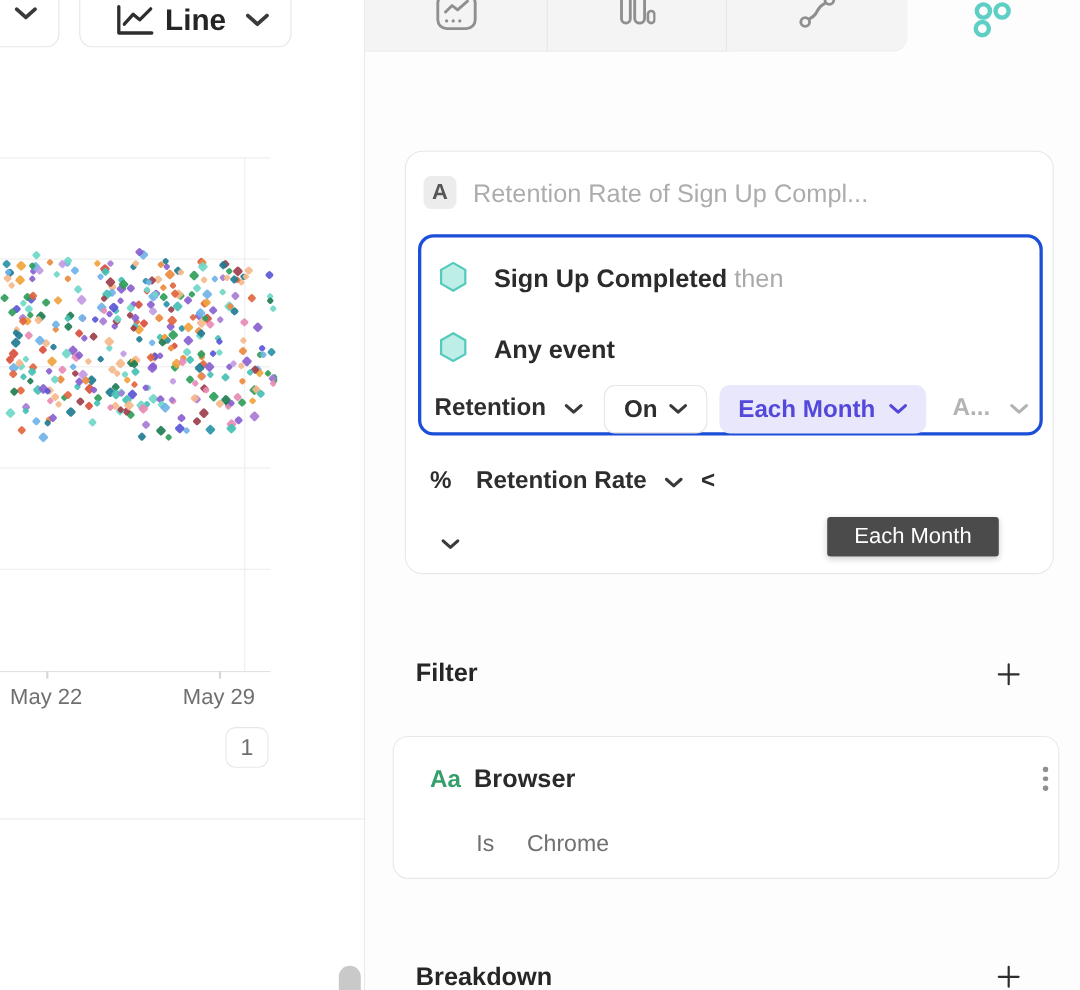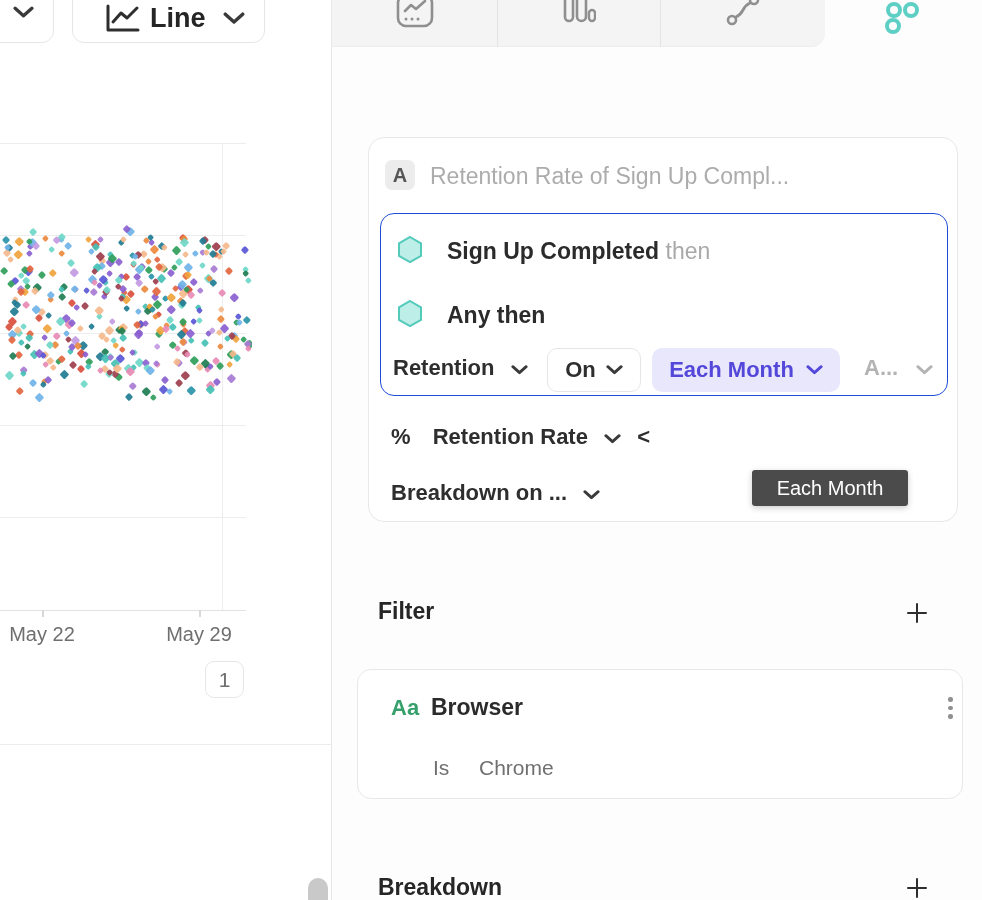--- a/index.html
+++ b/index.html
@@ -30,21 +30,21 @@
   .right-panel{position:absolute;left:332px;top:0;width:650px;height:900px;background:#fdfdfd;}
   .tabbar{position:absolute;left:0;top:0;width:650px;height:48px;}
   .tab{position:absolute;top:0;height:47px;background:#f4f4f4;border-right:1px solid #e4e4e4;
        box-sizing:border-box;border-bottom:1px solid #ededed;overflow:hidden;}
   .tab.last-gray{border-right:none;border-radius:0 0 14px 0;}
   .tab.active{background:transparent;border:none;}
   .tab svg{position:absolute;left:50%;transform:translateX(-50%);}
   .donut{position:absolute;width:8px;height:8px;border:4px solid #5ecfc4;border-radius:50%;}
 
   .card{position:absolute;background:#fff;border:1px solid #e8e8e8;border-radius:16px;box-sizing:border-box;}
-  .inner-card{position:absolute;background:#fff;border:1px solid #1d4ed8;border-radius:14px;box-sizing:border-box;}
+  .inner-card{position:absolute;background:#fff;border:3px solid #1d4ed8;border-radius:14px;box-sizing:border-box;}
   .badge-a{position:absolute;width:30px;height:30px;background:#ececec;border-radius:7px;
            display:flex;align-items:center;justify-content:center;font-size:20px;font-weight:700;color:#565656;}
   .card-title{position:absolute;font-size:23px;color:#acacac;white-space:nowrap;}
   .hexagon{position:absolute;}
   .event-label{position:absolute;font-size:23px;font-weight:600;color:#2b2b2b;white-space:nowrap;}
   .muted{color:#a9a9a9;font-weight:400;}
   .ctrl-label{position:absolute;font-size:22px;font-weight:600;color:#2e2e2e;white-space:nowrap;}
   .on-btn{position:absolute;background:#fff;border:1px solid #e6e6e6;border-radius:10px;box-sizing:border-box;
           display:flex;align-items:center;justify-content:center;gap:10px;font-size:22px;font-weight:600;color:#2e2e2e;}
   .period-chip{position:absolute;background:#e9e7fb;border-radius:10px;display:flex;align-items:center;
@@ -524,21 +524,21 @@
         </svg>
         <div class="event-label" style="left:66px;top:24px;">
           <span>Sign Up Completed</span>
           <span class="muted">then</span>
         </div>
 
         <svg class="hexagon" style="left:14px;top:85px;" width="30" height="32" viewBox="0 0 30 32">
           <path d="M15 2l11 6.3v12.6L15 27.2 4 20.9V8.3z" fill="#bdeee7" stroke="#54cabb" stroke-width="2"></path>
         </svg>
         <div class="event-label" style="left:66px;top:88px;">
-          <span>Any then</span>
+          <span>Any event</span>
           <span class="muted"></span>
         </div>
 
         <div class="ctrl-label" style="left:12px;top:141px;">
           <span>Retention</span>
           <svg class="chev" style="margin-left:10px;" width="17" height="10" viewBox="0 0 10 6">
             <path d="M1 1l4 3.6L9 1" stroke="#3a3a3a" stroke-width="1.7" fill="none" stroke-linecap="round" stroke-linejoin="round"></path>
           </svg>
         </div>
         <div class="on-btn" style="left:166px;top:134px;width:94px;height:44px;">
@@ -564,21 +564,20 @@
       <div class="row-text" style="left:22px;top:286px;">
         <span>%</span>
         <span style="margin-left:16px;">Retention Rate</span>
         <svg class="chev" style="margin-left:10px;" width="17" height="10" viewBox="0 0 10 6">
           <path d="M1 1l4 3.6L9 1" stroke="#3a3a3a" stroke-width="1.7" fill="none" stroke-linecap="round" stroke-linejoin="round"></path>
         </svg>
         <span style="margin-left:10px;">&lt;</span>
       </div>
 
       <div class="row-text" style="left:22px;top:342px;">
-        <span>Breakdown on ...</span>
         <svg class="chev" style="margin-left:10px;" width="17" height="10" viewBox="0 0 10 6">
           <path d="M1 1l4 3.6L9 1" stroke="#3a3a3a" stroke-width="1.7" fill="none" stroke-linecap="round" stroke-linejoin="round"></path>
         </svg>
       </div>
     </div>
 
     <div class="section-title" style="left:46px;top:598px;">Filter</div>
     <div class="plus-btn" style="left:572px;top:600px;">
       <svg width="24" height="24" viewBox="0 0 24 24">
         <path d="M12 3v18M3 12h18" stroke="#2e2e2e" stroke-width="2" stroke-linecap="round"></path>

